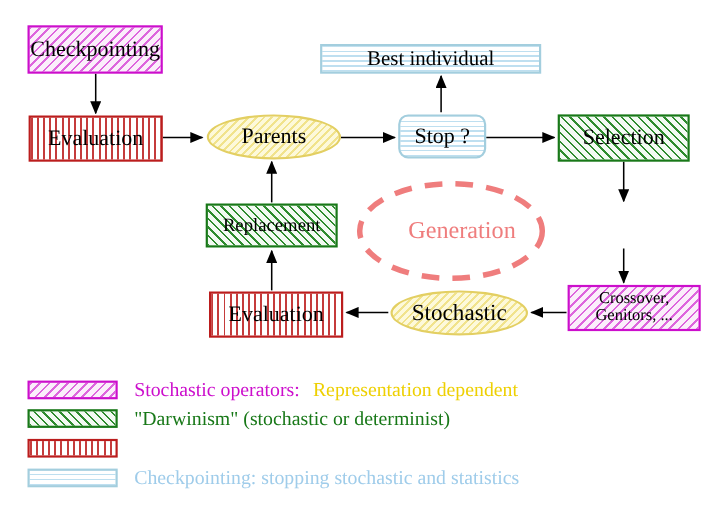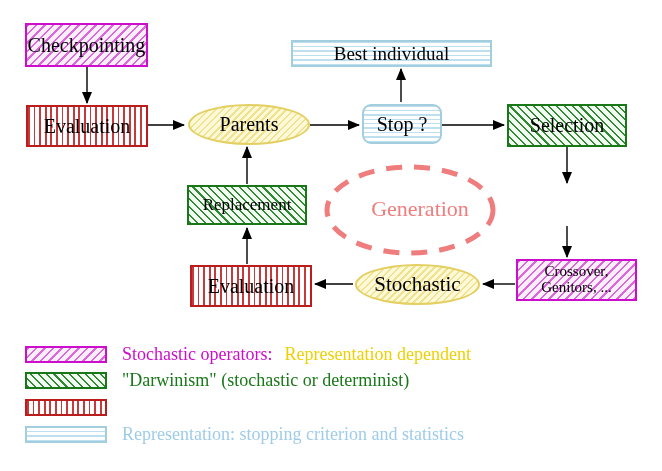--- a/index.html
+++ b/index.html
@@ -149,16 +149,16 @@
     <span class="swatch hatch-green"></span>
     <span class="ltext c-green">"Darwinism" (stochastic or determinist)</span>
   </div>
 
   <div class="legend-row" style="top:398px;">
     <span class="swatch stripe-red"></span>
   </div>
 
   <div class="legend-row" style="top:425px;">
     <span class="swatch stripe-cyan"></span>
-    <span class="ltext c-cyan">Representation: stopping criterion and statistics</span>
+    <span class="ltext c-cyan">Checkpointing: stopping stochastic and statistics</span>
   </div>
 
 </div>
 
 </body></html>

